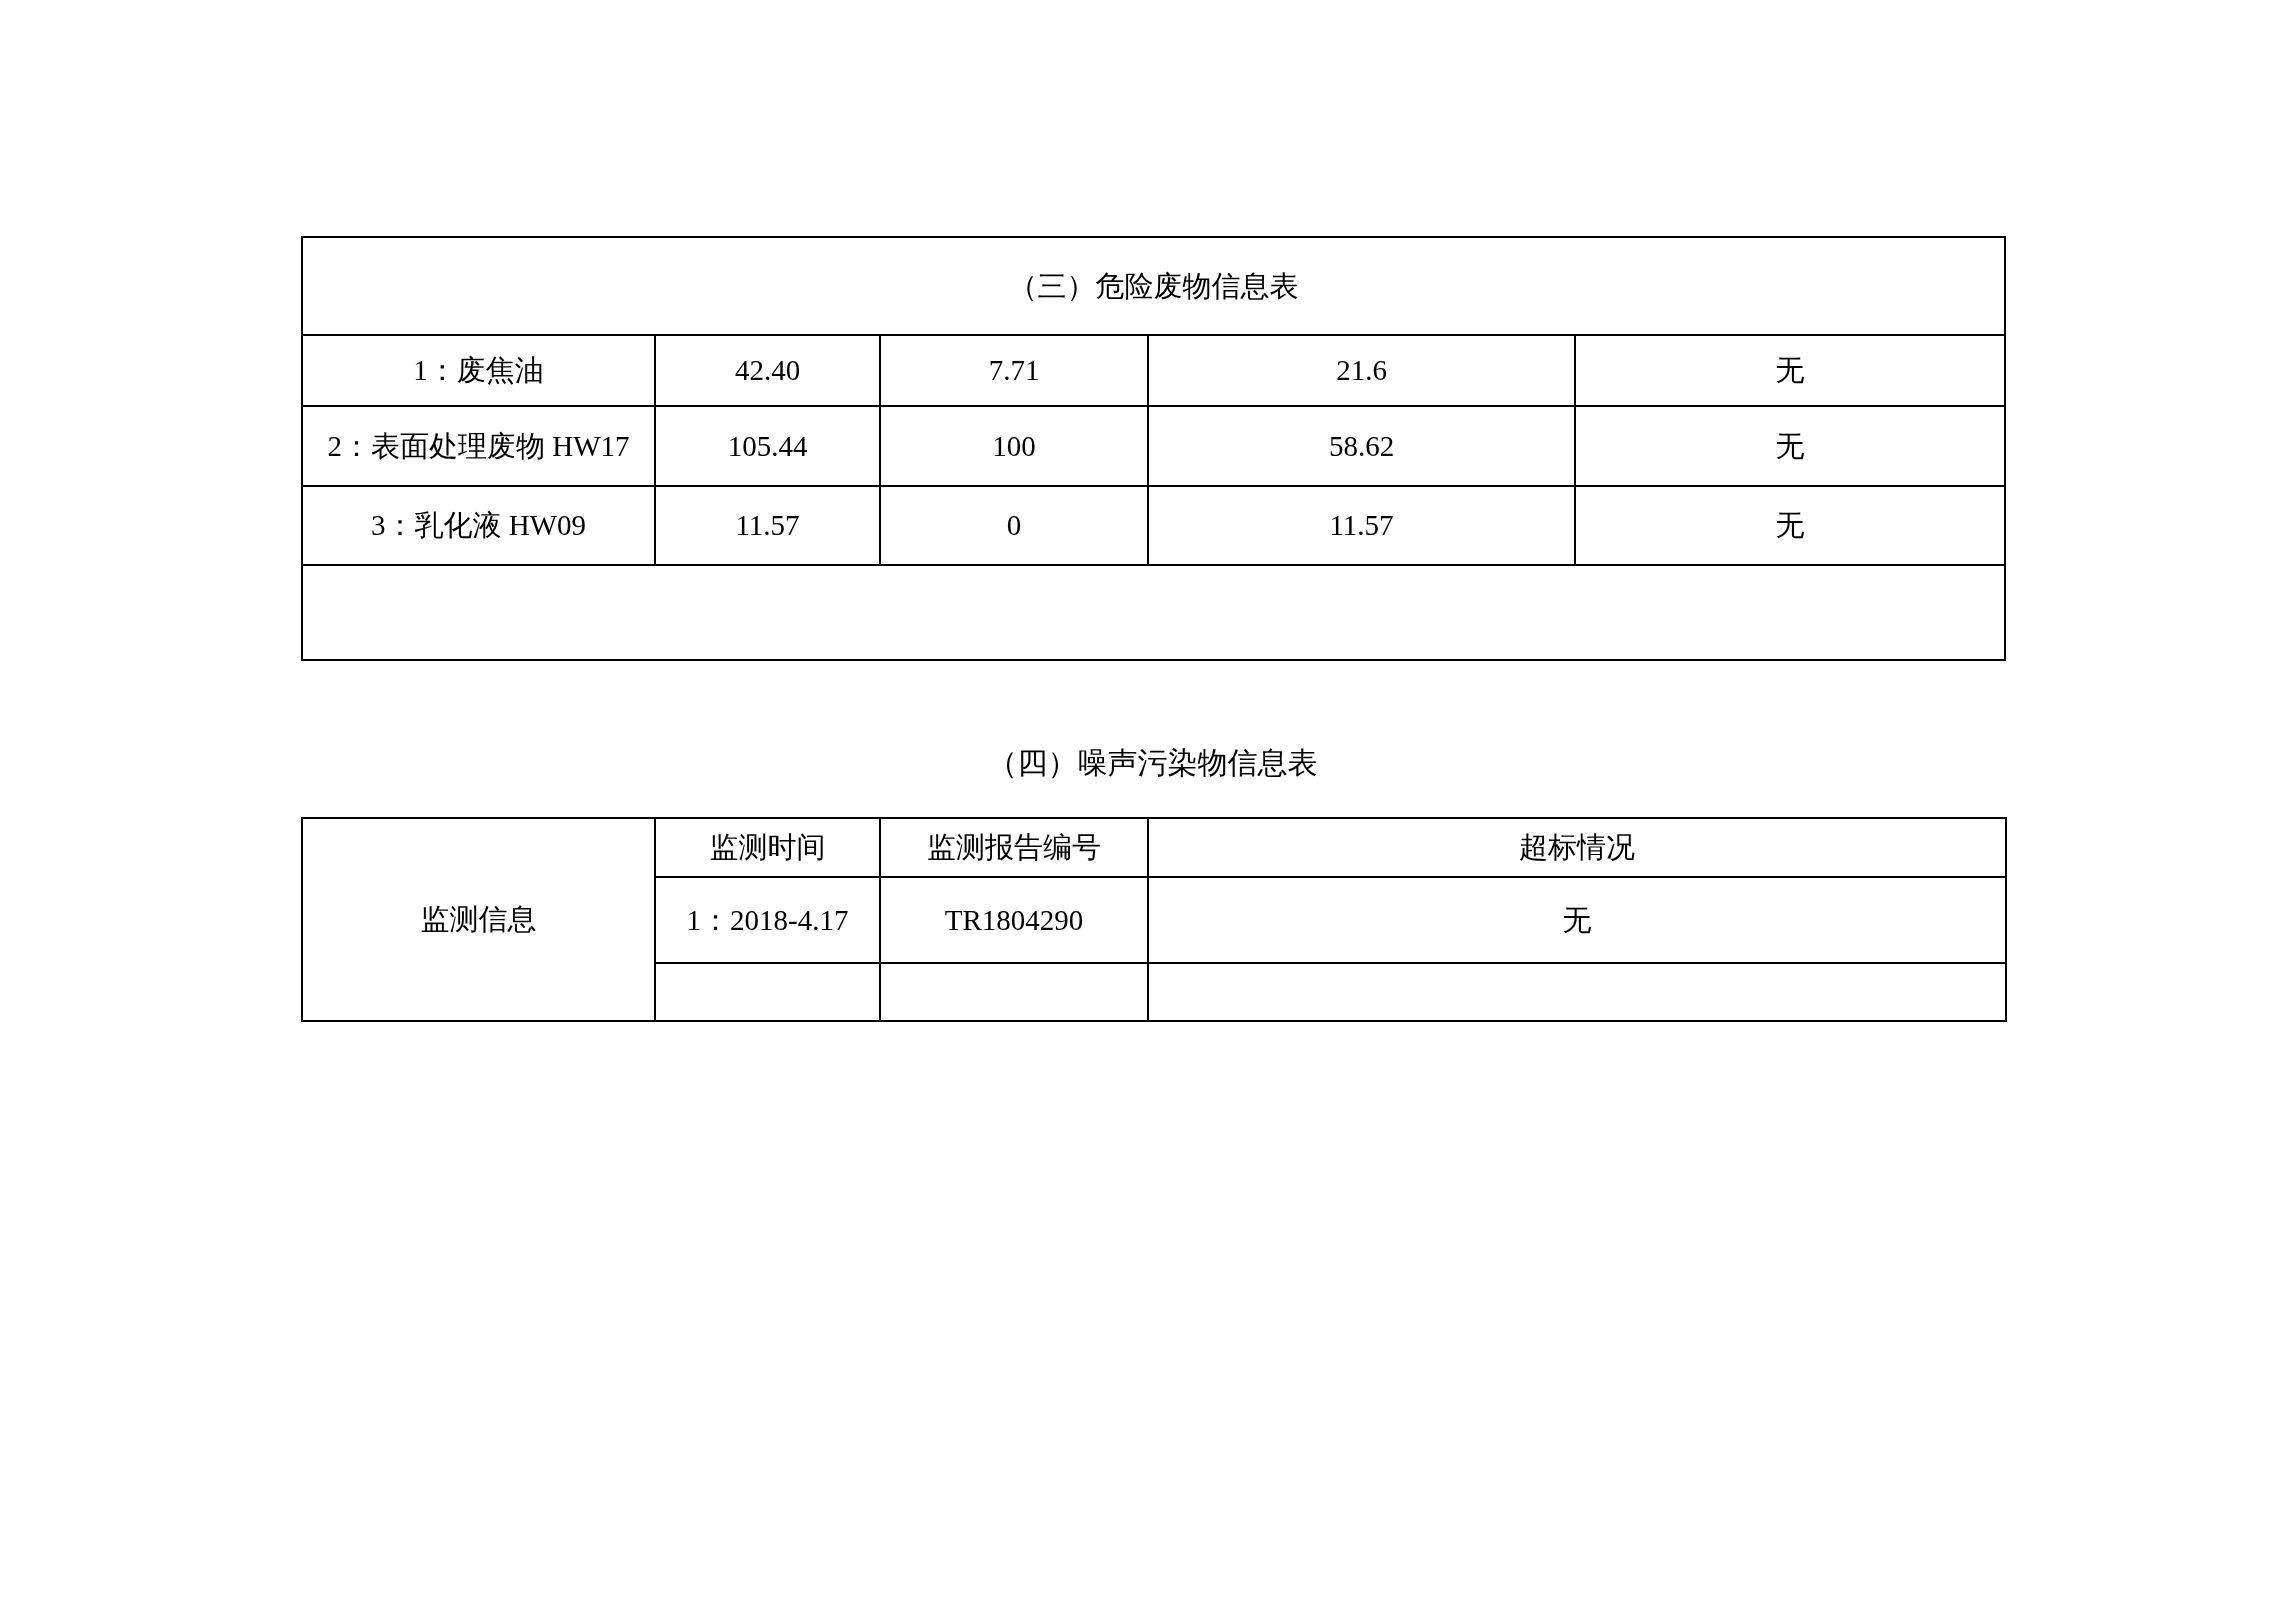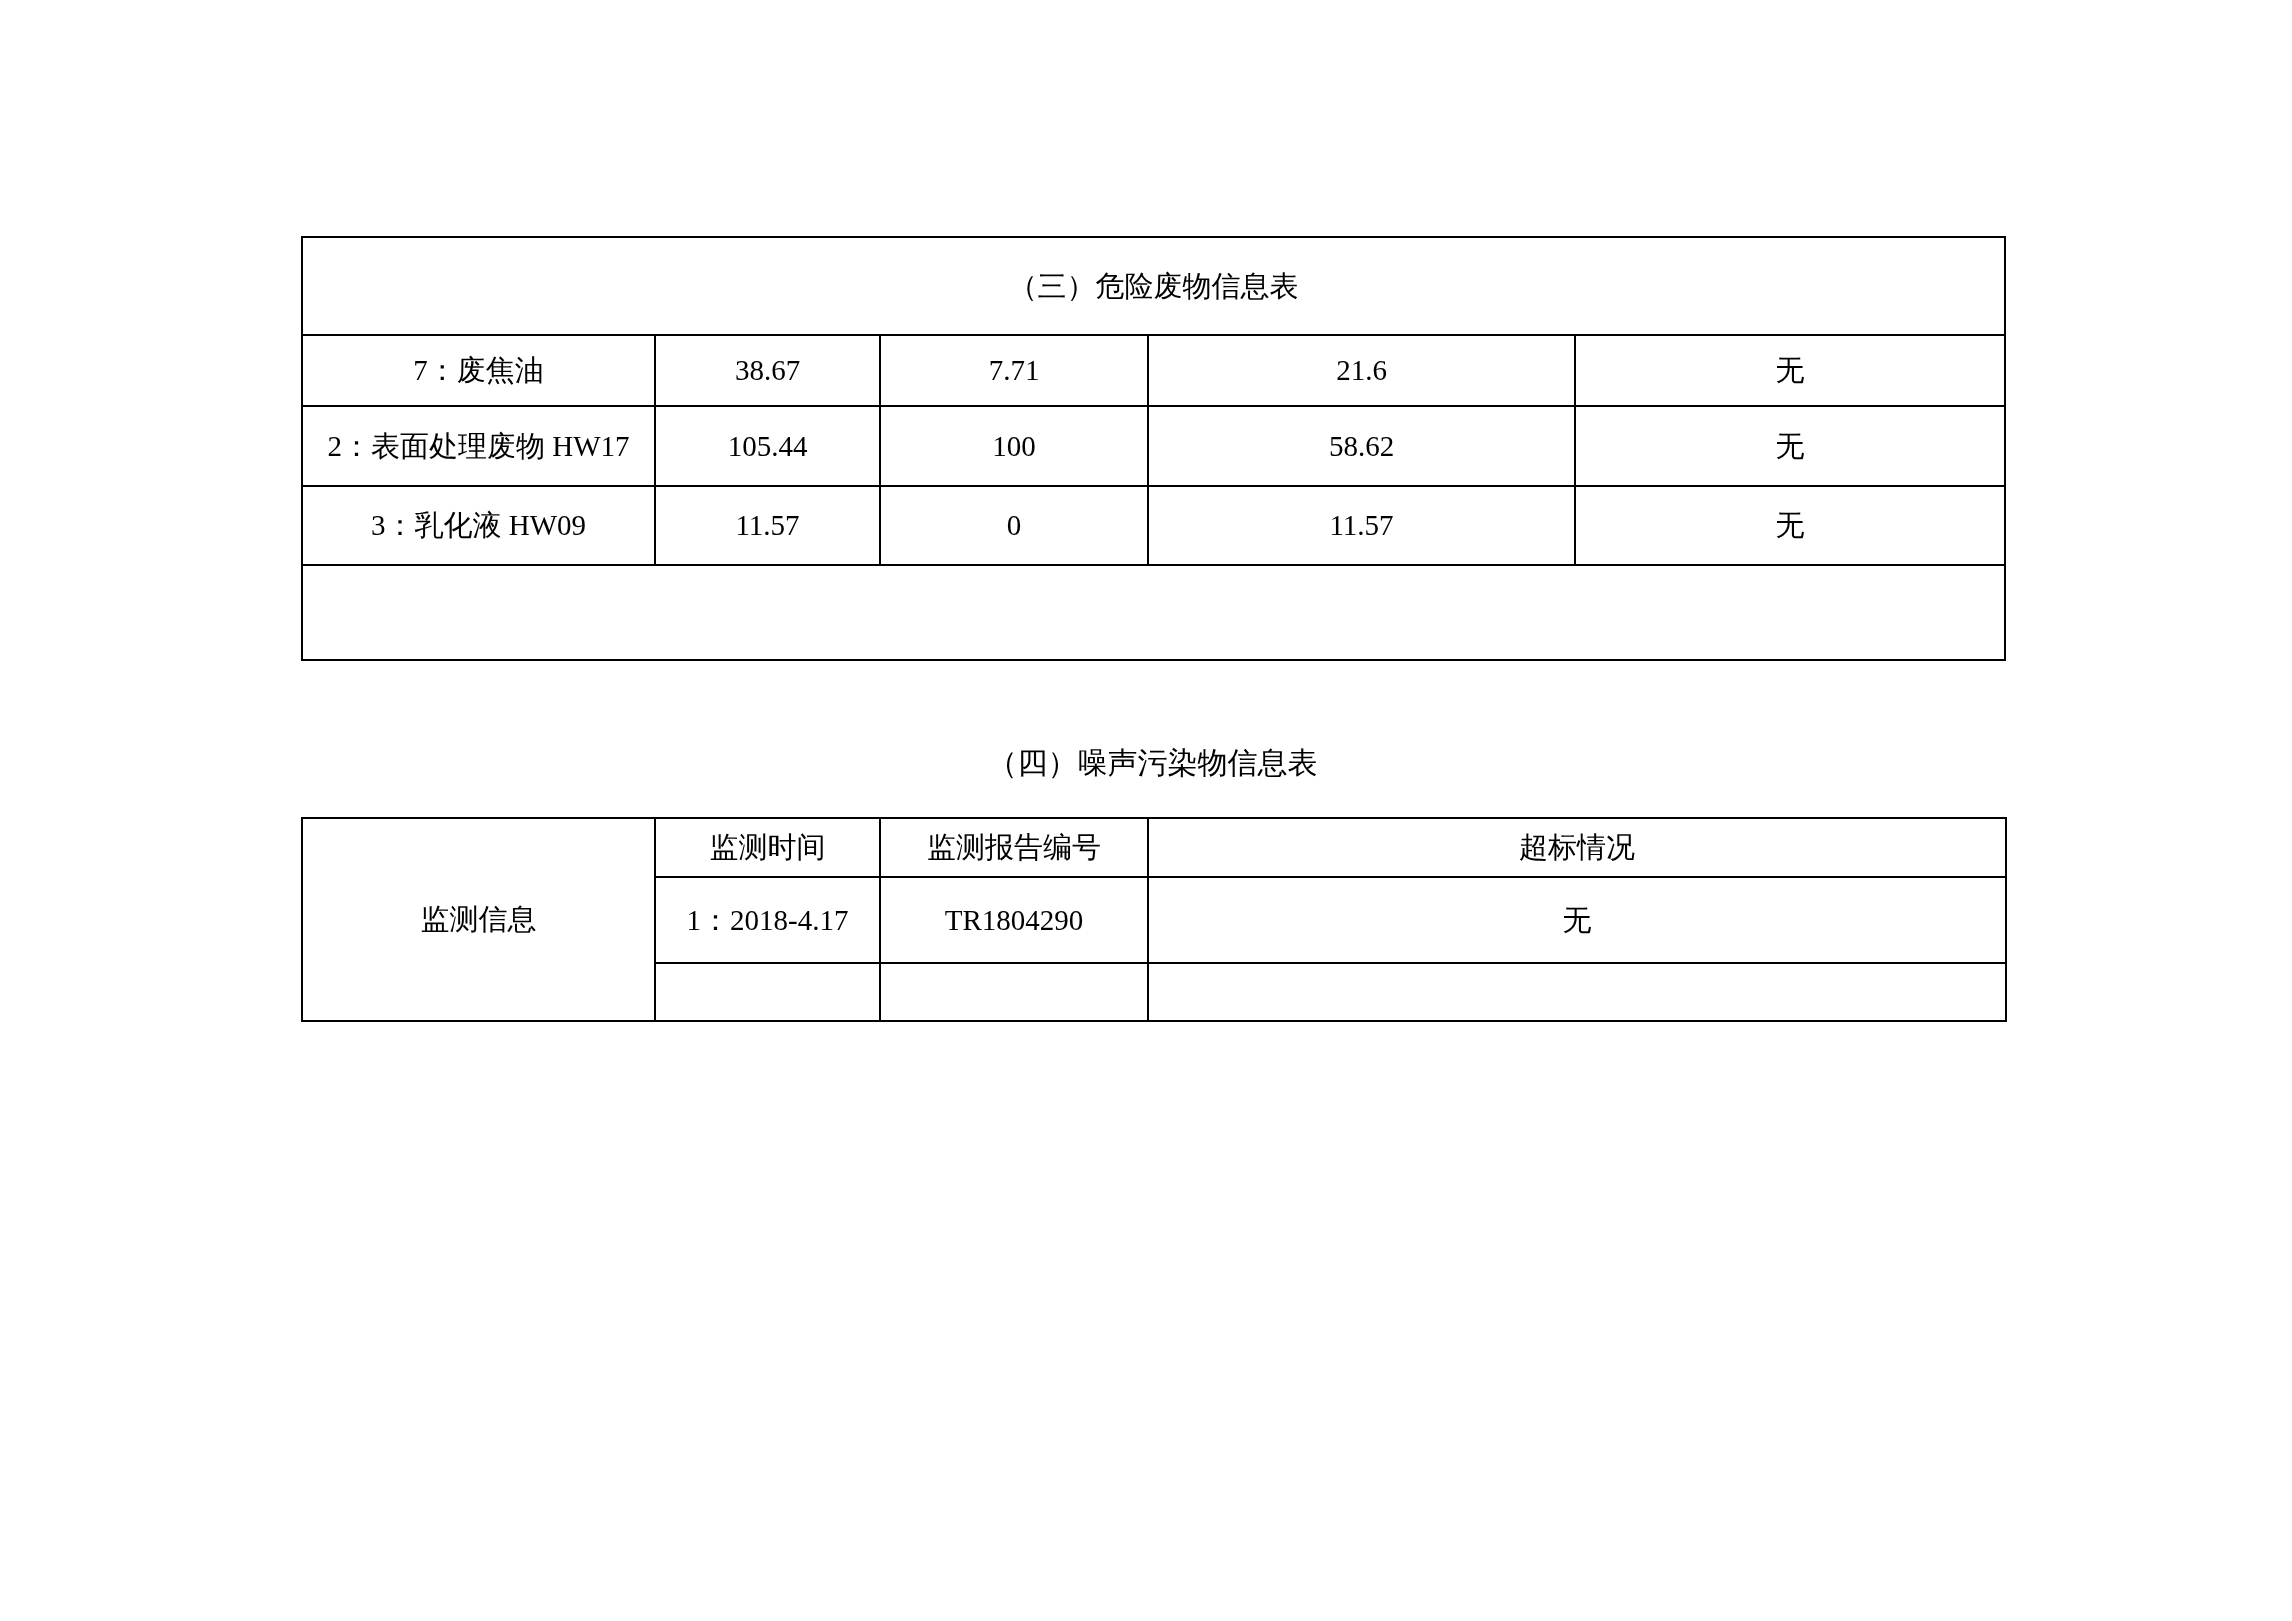--- a/index.html
+++ b/index.html
@@ -66,22 +66,22 @@
         <col style="width:225px">
         <col style="width:268px">
         <col style="width:427px">
         <col style="width:430px">
     </colgroup>
     <tbody>
       <tr class="row-title">
         <td colspan="5">（三）危险废物信息表</td>
       </tr>
       <tr class="row-data1">
-        <td class="left-cell">7：废焦油</td>
-        <td>38.67</td>
+        <td class="left-cell">1：废焦油</td>
+        <td>42.40</td>
         <td>7.71</td>
         <td>21.6</td>
         <td>无</td>
       </tr>
       <tr class="row-data2">
         <td class="left-cell">2：表面处理废物 HW17</td>
         <td>105.44</td>
         <td>100</td>
         <td>58.62</td>
         <td>无</td>

